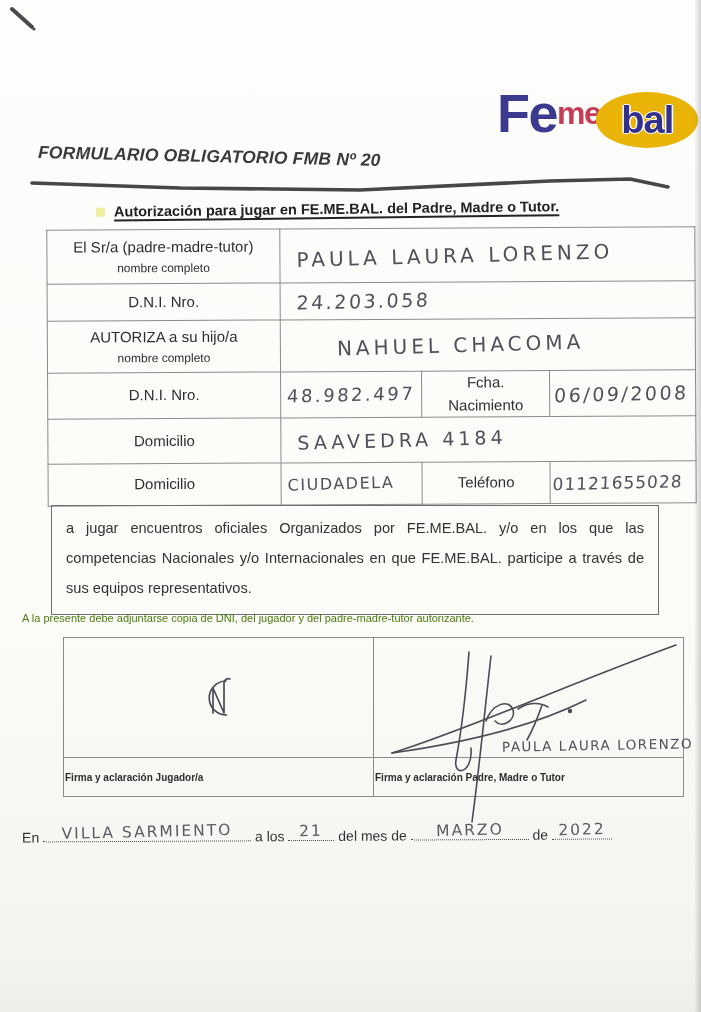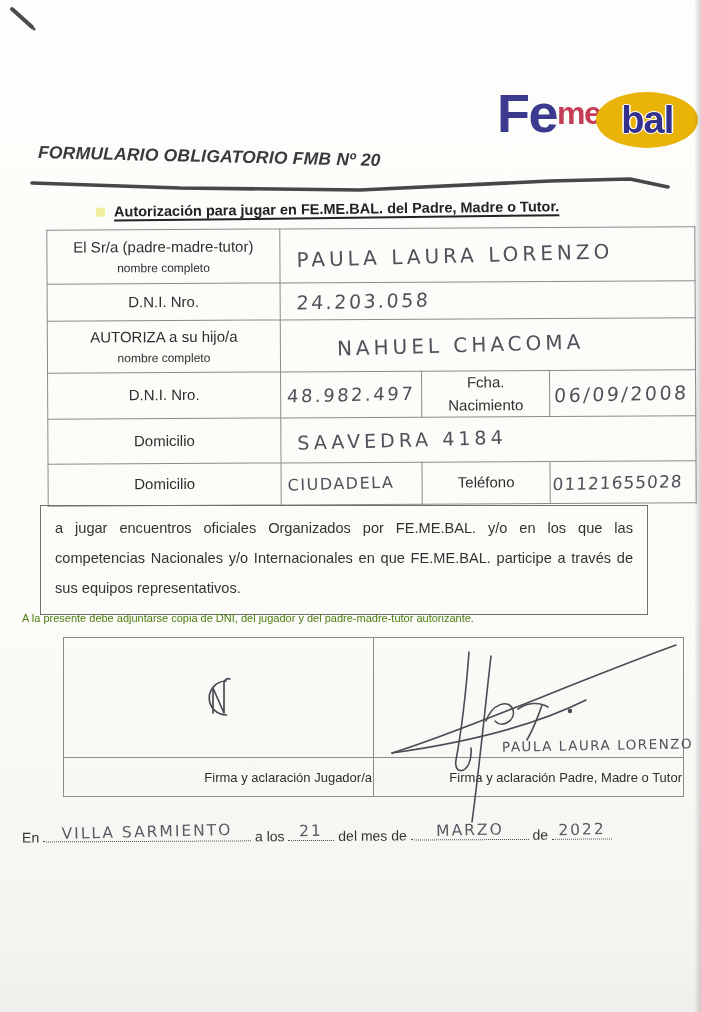--- a/index.html
+++ b/index.html
@@ -32,28 +32,28 @@
   .form-table{position:absolute;left:47px;top:228px;border-collapse:collapse;transform:rotate(-0.3deg);}
   .form-table td{border:1px solid #8b8b8b;padding:0 6px;}
   .lbl{text-align:center;font-size:15px;color:#2e2e2e;line-height:1.5;}
   .sublbl{font-size:12px;color:#2e2e2e;display:block;}
   .hw{font-family:"DejaVu Sans",sans-serif;color:#50505a;}
   .hw-name{font-size:20px;letter-spacing:4px;display:inline-block;transform:rotate(-1.3deg);white-space:nowrap;}
   .hw-num{font-size:19px;letter-spacing:2.5px;display:inline-block;transform:rotate(-1deg) skewX(-4deg);white-space:nowrap;}
   .hw-cell{padding-left:16px !important;overflow:visible;}
   .nowrap{white-space:nowrap;}
   
-  .par-box{position:absolute;left:40px;top:505px;width:578px;border:1.5px solid #6f6f6f;
+  .par-box{position:absolute;left:51px;top:505px;width:578px;border:1.5px solid #6f6f6f;
     padding:8px 14px 10px 14px;font-size:14.6px;color:#333;text-align:justify;line-height:2.05;}
   .note{position:absolute;left:22px;top:612px;font-size:11px;color:#4d7c0f;white-space:nowrap;}
   
   .sig-table{position:absolute;left:63px;top:637px;border-collapse:collapse;}
   .sig-table td{border:1px solid #8b8b8b;}
   .sig-box{width:307px;height:117px;position:relative;overflow:visible;}
-  .sig-caption{height:36px;text-align:right;font-size:13px;color:#2e2e2e;vertical-align:middle;}
+  .sig-caption{height:36px;text-align:left;font-size:10px;color:#2e2e2e;vertical-align:middle;font-weight:bold;}
   .monogram-svg{position:absolute;left:128px;top:34px;}
   .sig-svg{position:absolute;left:0;top:-6px;overflow:visible;}
   .sig-name{position:absolute;right:-10px;bottom:4px;font-size:13.5px;letter-spacing:1.5px;
     transform:rotate(-1deg);white-space:nowrap;}
   
   .footer-line{position:absolute;left:22px;top:818px;font-size:14px;color:#333;white-space:nowrap;transform:rotate(-0.3deg);}
   .blank{display:inline-block;border-bottom:1.7px dotted #4c4c4c;position:relative;height:14px;vertical-align:baseline;}
   .blank .hw-fill{position:absolute;left:50%;bottom:0;transform:translateX(-50%) rotate(-1deg);
     font-size:15.5px;letter-spacing:2px;color:#5a5a64;white-space:nowrap;font-family:"DejaVu Sans",sans-serif;}
   .w-city{width:208px;} .w-day{width:46px;margin-top:8px;} .w-month{width:118px;} .w-year{width:60px;}

